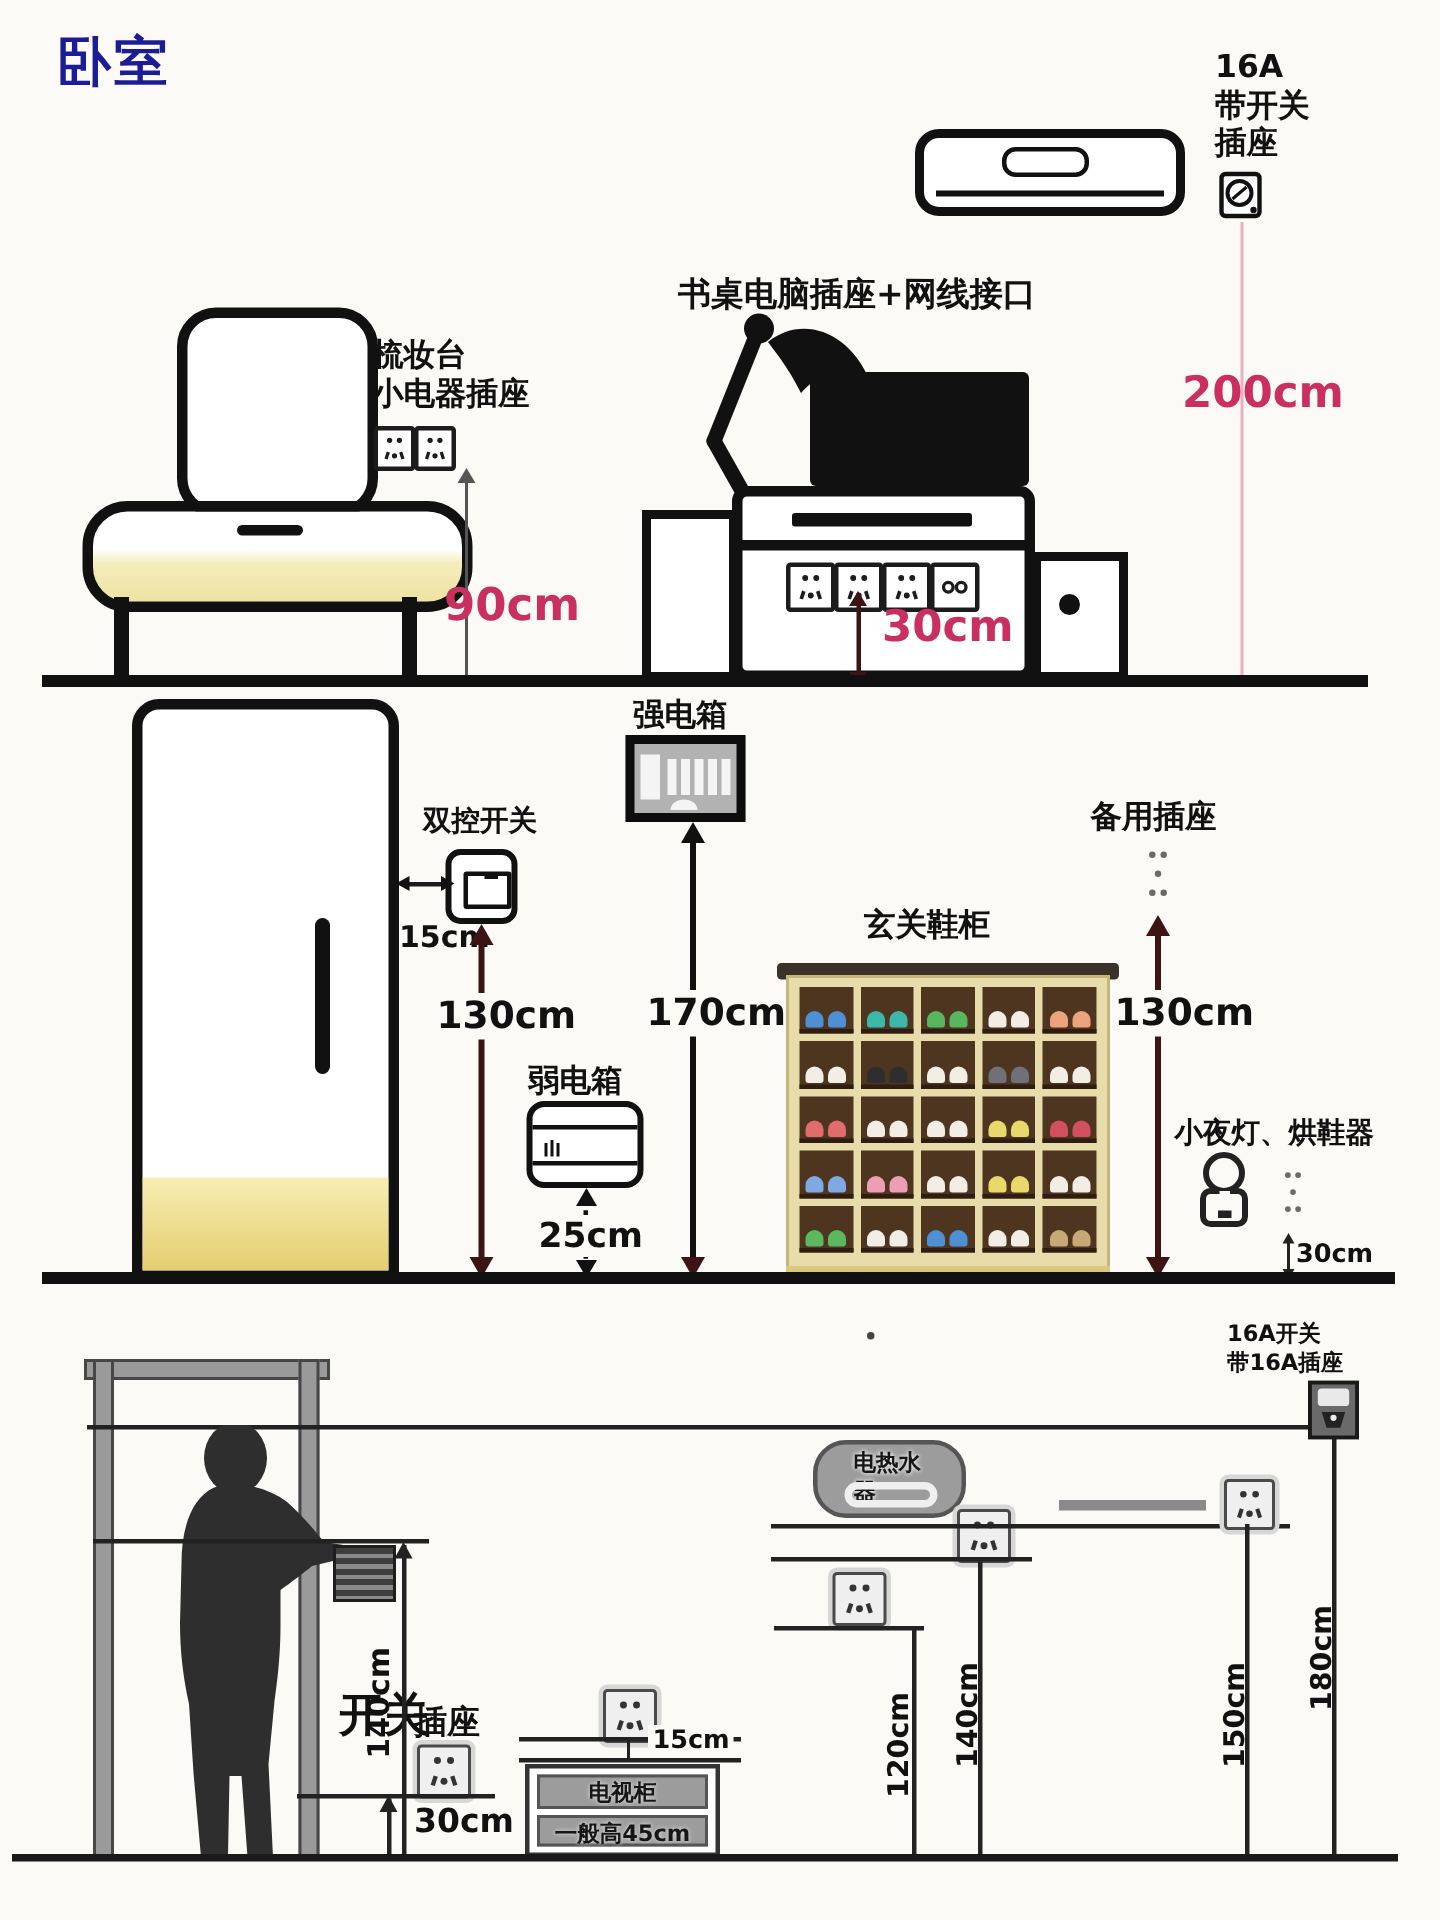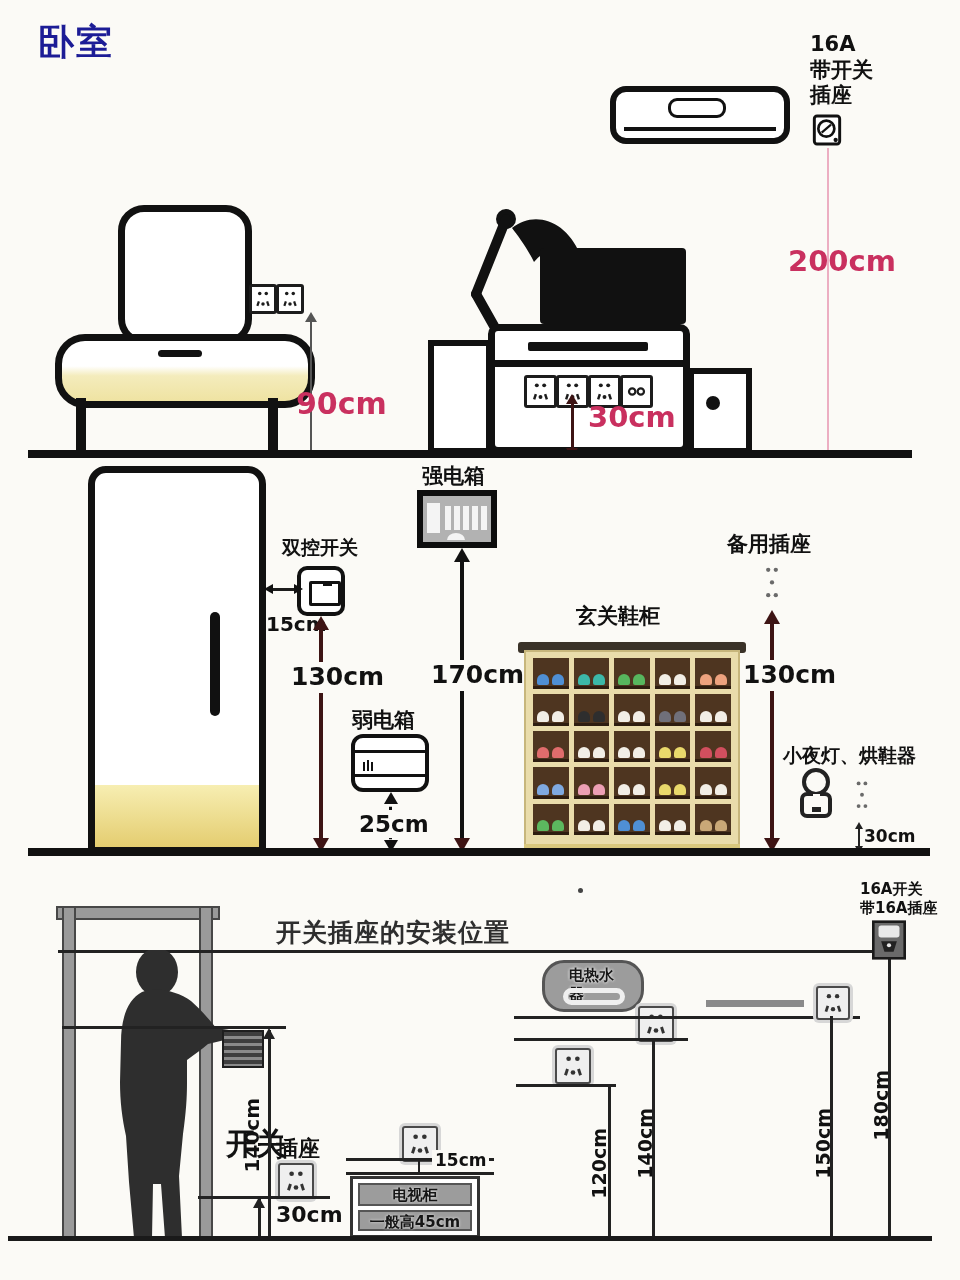--- a/index.html
+++ b/index.html
@@ -55,24 +55,29 @@
     </div>
   <div class="o5" style="left:276px;top:284px;width:22px;height:24px;">
       <svg viewBox="0 0 20 22" fill="currentColor">
         <circle cx="7" cy="6" r="1.6"></circle>
         <circle cx="13" cy="6" r="1.6"></circle>
         <rect x="4.6" y="13" width="2" height="4.5" transform="rotate(18 5.6 15)"></rect>
         <rect x="13.4" y="13" width="2" height="4.5" transform="rotate(-18 14.4 15)"></rect>
         <circle cx="10" cy="15.5" r="1.6"></circle>
       </svg>
     </div>
+  <div class="t" style="left:248px;top:224px;font-size:21px;">
+    <span style="display:block">梳妆台</span>
+    <span style="display:block">小电器插座</span>
+  </div>
   <div class="vline" style="left:310px;top:318px;width:2px;height:134px;background:#555;"></div>
   <div class="arr" style="left:305px;top:312px;border-width:0 6px 10px 6px;border-bottom-color:#555;"></div>
   <div class="t pink" style="left:296px;top:386px;font-size:30px;">90cm</div>
 
+  <div class="t" style="left:452px;top:184px;font-size:22px;">书桌电脑插座+网线接口</div>
   <svg class="abs" style="left:462px;top:206px;" width="132" height="126" viewBox="0 0 132 126">
     <circle cx="44" cy="13" r="10" fill="#111"></circle>
     <path d="M44,13 L14,88" stroke="#111" stroke-width="10" stroke-linecap="round" fill="none"></path>
     <path d="M14,88 L32,120" stroke="#111" stroke-width="10" stroke-linecap="round" fill="none"></path>
     <path d="M50,22 C72,4 104,14 118,48 C98,38 84,42 72,56 C64,40 56,30 50,22 Z" fill="#111"></path>
   </svg>
   <div class="abs" style="left:540px;top:248px;width:146px;height:76px;background:#111;border-radius:4px;"></div>
   <div class="abs" style="left:596px;top:324px;width:30px;height:14px;background:#111;"></div>
   <div class="abs" style="left:572px;top:336px;width:78px;height:10px;background:#111;border-radius:3px;"></div>
   <div class="abs" style="left:428px;top:340px;width:64px;height:114px;border:6px solid #111;background:#fff;box-sizing:border-box;"></div>
@@ -353,21 +358,20 @@
       </svg>
     </div>
   <div class="vline" style="left:858px;top:826px;width:2px;height:24px;background:#222;"></div>
   <div class="arr" style="left:855px;top:822px;border-width:0 4px 7px 4px;border-bottom-color:#222;"></div>
   <div class="arr" style="left:855px;top:846px;border-width:7px 4px 0 4px;border-top-color:#222;"></div>
   <div class="t" style="left:864px;top:826px;font-size:17px;">30cm</div>
 
   <div class="hline" style="left:28px;top:848px;width:902px;height:8px;background:#111;"></div>
   <div class="abs" style="left:578px;top:888px;width:5px;height:5px;border-radius:50%;background:#444;"></div>
 
-  <div class="t gray" style="left:276px;top:918px;font-size:25px;letter-spacing:1px;">开关插座的安装位置</div>
 
   <div class="doorpost" style="left:56px;top:906px;width:164px;height:14px;"></div>
   <div class="doorpost" style="left:62px;top:906px;width:14px;height:334px;"></div>
   <div class="doorpost" style="left:199px;top:906px;width:14px;height:334px;"></div>
 
   <div class="hline" style="left:58px;top:950px;width:848px;height:3px;background:#222;"></div>
 
   <svg class="abs" style="left:95px;top:950px;" width="160" height="290" viewBox="0 0 160 290">
     <ellipse cx="62" cy="22" rx="21" ry="24" fill="#2e2e2e"></ellipse>
     <path fill="#2e2e2e" d="M47,42 C33,49 26,68 26,92 L25,132 C25,151 27,168 31,186 L34,232 L39,288 L57,288 L58,234 L66,234 L70,288 L87,288 L84,226 L88,184 C91,163 92,148 92,133 L92,110 C99,105 107,99 113,94 L138,88 L141,103 L151,101 L147,82 L121,78 C114,69 104,58 96,51 C83,41 60,36 47,42 Z"></path>
@@ -456,21 +460,21 @@
         <rect x="4.6" y="13" width="2" height="4.5" transform="rotate(18 5.6 15)"></rect>
         <rect x="13.4" y="13" width="2" height="4.5" transform="rotate(-18 14.4 15)"></rect>
         <circle cx="10" cy="15.5" r="1.6"></circle>
       </svg>
     </div>
   <div class="vline" style="left:830px;top:1016px;width:3px;height:222px;background:#222;"></div>
   <div class="t vt" style="left:812px;top:1108px;font-size:19px;">150cm</div>
   <div class="vline" style="left:888px;top:953px;width:3px;height:285px;background:#222;"></div>
   <div class="t vt" style="left:870px;top:1070px;font-size:19px;">180cm</div>
 
-  <div class="t" style="left:860px;top:880px;font-size:15px;line-height:19px;">
+  <div class="t" style="left:818px;top:880px;font-size:15px;line-height:19px;">
     <span style="display:block">16A开关</span>
     <span style="display:block">带16A插座</span>
   </div>
   <div class="oic" style="left:872px;top:920px;width:34px;height:40px;">
       <svg viewBox="0 0 26 30">
         <rect x="1" y="1" width="24" height="28" fill="#6a6a6a" stroke="#1a1a1a" stroke-width="2"></rect>
         <rect x="5" y="4" width="16" height="9" rx="2" fill="#e9e9e9"></rect>
         <path d="M7,16 h12 l-2.5,8 h-7 z" fill="#222"></path>
         <circle cx="13" cy="19" r="1.6" fill="#e9e9e9"></circle>
       </svg>

